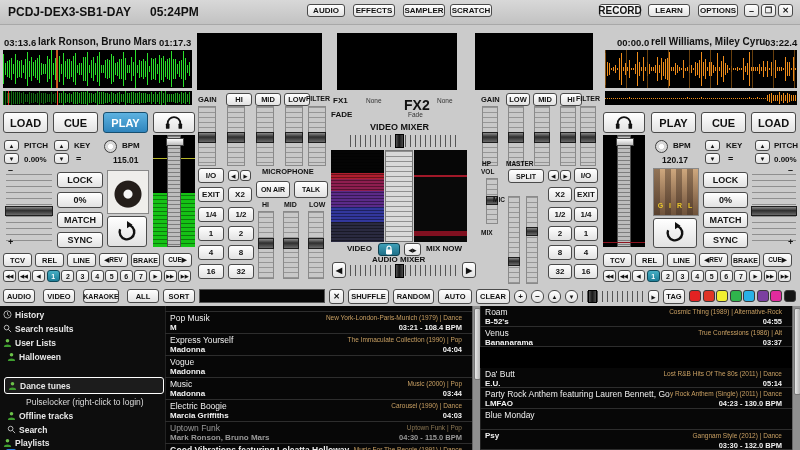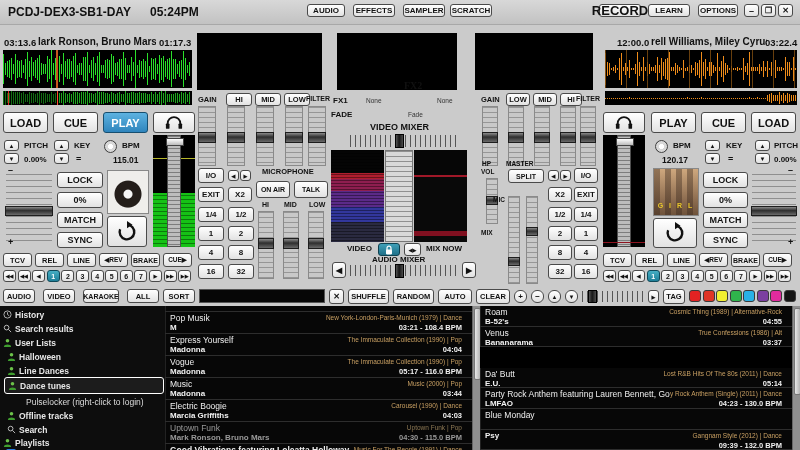--- a/index.html
+++ b/index.html
@@ -48,21 +48,21 @@
 
 <div id="app">
 
   <div class="abs" style="left:0;top:0;width:800px;height:24px;background:linear-gradient(#d8d8d8,#c2c2c2);border-bottom:1px solid #a8a8a8;">
     <span class="lbl" style="left:8px;top:5px;font-size:12px;">PCDJ-DEX3-SB1-DAY</span>
     <span class="lbl" style="left:150px;top:5px;font-size:12px;">05:24PM</span>
     <div class="btn" style="left:307px;top:4px;width:38px;height:13px;font-size:8px;">AUDIO</div>
     <div class="btn" style="left:353px;top:4px;width:42px;height:13px;font-size:8px;">EFFECTS</div>
     <div class="btn" style="left:403px;top:4px;width:42px;height:13px;font-size:8px;">SAMPLER</div>
     <div class="btn" style="left:450px;top:4px;width:42px;height:13px;font-size:8px;">SCRATCH</div>
-    <div class="btn" style="left:599px;top:4px;width:42px;height:13px;font-size:13px;">RECORD</div>
+    <div class="btn" style="left:599px;top:4px;width:42px;height:13px;font-size:10px;">RECORD</div>
     <div class="btn" style="left:648px;top:4px;width:42px;height:13px;font-size:8px;">LEARN</div>
     <div class="btn" style="left:698px;top:4px;width:40px;height:13px;font-size:8px;">OPTIONS</div>
     <div class="btn" style="left:744px;top:4px;width:15px;height:13px;font-size:9px;">–</div>
     <div class="btn" style="left:761px;top:4px;width:15px;height:13px;font-size:8px;">❐</div>
     <div class="btn" style="left:778px;top:4px;width:15px;height:13px;font-size:8px;">✕</div>
   </div>
 
   <span class="lbl" style="left:4px;top:37px;font-size:9.5px;">03:13.6</span>
   <span class="lbl" style="left:38px;top:36px;width:118px;font-size:10px;overflow:hidden;">lark Ronson, Bruno Mars - Upto</span>
   <span class="lbl" style="left:159px;top:37px;font-size:9.5px;">01:17.3</span>
@@ -389,21 +389,21 @@
     </div>
   <div class="vfader" style="left:308px;top:211px;width:16px;height:68px;">
       <div class="vhandle" style="top:26px;"></div>
     </div>
 
   <div class="panel" style="left:337px;top:33px;width:120px;height:57px;"></div>
   <div class="panel" style="left:475px;top:33px;width:118px;height:57px;"></div>
 
   <span class="lbl" style="left:333px;top:96px;font-size:8px;">FX1</span>
   <span class="abs" style="left:366px;top:97px;font-size:6.5px;color:#333;">None</span>
-  <span class="lbl" style="left:404px;top:80px;font-size:10px;font-family:Liberation Serif, serif;">FX2</span>
+  <span class="lbl" style="left:404px;top:97px;font-size:14px;">FX2</span>
   <span class="abs" style="left:437px;top:97px;font-size:6.5px;color:#333;">None</span>
   <span class="lbl" style="left:331px;top:110px;font-size:8px;">FADE</span>
   <span class="abs" style="left:408px;top:111px;font-size:6.5px;color:#333;">Fade</span>
 
   <span class="lbl" style="left:370px;top:122px;font-size:9px;">VIDEO MIXER</span>
   <div class="ticksH" style="left:350px;top:135px;width:110px;height:12px;">
     <div class="xhandle" style="left:45px;"></div>
   </div>
 
   <div class="abs" style="left:331px;top:150px;width:53px;height:92px;background:linear-gradient(to bottom,#050505 0 25%,#b01e2e 25% 31%,#8e1e50 31% 45%,#5b2a88 45% 62%,#32379c 62% 78%,#2a2a40 78% 100%);">
@@ -476,21 +476,21 @@
   <div class="btn" style="left:574px;top:187px;width:24px;height:15px;font-size:8px;">EXIT</div>
   <div class="btn" style="left:548px;top:207px;width:24px;height:15px;font-size:8px;">1/2</div>
   <div class="btn" style="left:574px;top:207px;width:24px;height:15px;font-size:8px;">1/4</div>
   <div class="btn" style="left:548px;top:226px;width:24px;height:15px;font-size:8px;">2</div>
   <div class="btn" style="left:574px;top:226px;width:24px;height:15px;font-size:8px;">1</div>
   <div class="btn" style="left:548px;top:245px;width:24px;height:15px;font-size:8px;">8</div>
   <div class="btn" style="left:574px;top:245px;width:24px;height:15px;font-size:8px;">4</div>
   <div class="btn" style="left:548px;top:264px;width:24px;height:15px;font-size:8px;">32</div>
   <div class="btn" style="left:574px;top:264px;width:24px;height:15px;font-size:8px;">16</div>
 
-  <span class="lbl" style="left:617px;top:37px;font-size:9.5px;">12:00.0</span>
+  <span class="lbl" style="left:617px;top:37px;font-size:9.5px;">00:00.0</span>
   <span class="lbl" style="left:651px;top:36px;width:116px;font-size:10px;overflow:hidden;">rell Williams, Miley Cyrus - Come</span>
   <span class="lbl" style="left:765px;top:37px;font-size:9.5px;">03:22.4</span>
 
   <div class="wave" style="left:605px;top:50px;width:192px;height:38px;">
       <i style="flex:0 0 1px;margin-right:1px;height:85.4%;background:#ef8c1a"></i>
       <i style="flex:0 0 1px;margin-right:1px;height:37.0%;background:#ef8c1a"></i>
       <i style="flex:0 0 1px;margin-right:1px;height:30.8%;background:#ef8c1a"></i>
       <i style="flex:0 0 1px;margin-right:1px;height:5.8%;background:#ef8c1a"></i>
       <i style="flex:0 0 1px;margin-right:1px;height:8.1%;background:#ef8c1a"></i>
       <i style="flex:0 0 1px;margin-right:1px;height:20.7%;background:#ef8c1a"></i>
@@ -822,29 +822,20 @@
     </div>
     <div class="srow" style="top:44px;left:6px;">
       <span class="ic">
           <svg width="9" height="9" viewBox="0 0 10 10">
             <circle cx="5" cy="3" r="2" fill="#6cc24a"></circle>
             <path d="M1 10 C1 6.4 9 6.4 9 10 Z" fill="#3f9e2f"></path>
           </svg>
         </span>
       <span>Halloween</span>
     </div>
-    <div class="srow" style="top:58px;left:6px;">
-      <span class="ic">
-          <svg width="9" height="9" viewBox="0 0 10 10">
-            <circle cx="5" cy="3" r="2" fill="#6cc24a"></circle>
-            <path d="M1 10 C1 6.4 9 6.4 9 10 Z" fill="#3f9e2f"></path>
-          </svg>
-        </span>
-      <span>Line Dances</span>
-    </div>
     <div class="srow" style="top:71px;left:4px;width:156px;height:15px;border:1px solid #fff;border-radius:3px;background:#1c1c1c;padding-left:2px;">
       <span class="ic">
           <svg width="9" height="9" viewBox="0 0 10 10">
             <circle cx="5" cy="3" r="2" fill="#6cc24a"></circle>
             <path d="M1 10 C1 6.4 9 6.4 9 10 Z" fill="#3f9e2f"></path>
           </svg>
         </span>
       <span>Dance tunes</span>
     </div>
     <div class="srow" style="top:89px;left:26px;font-weight:normal;color:#ddd;">
@@ -914,24 +905,20 @@
           <div class="t-album">The Immaculate Collection (1990) | Pop</div>
           <div class="t-dur">04:04</div>
         </div>
     </div>
     <div class="trow" style="top:50px;width:307px;height:22px;">
       <div class="thumb" style="background:linear-gradient(135deg,#7a6a50,#32281a)"></div>
       <div class="mid">
           <div class="t-title">Vogue</div>
           <div class="t-artist">Madonna</div>
         </div>
-      <div class="right">
-          <div class="t-album">The Immaculate Collection (1990) | Pop</div>
-          <div class="t-dur">05:17 - 116.0 BPM</div>
-        </div>
     </div>
     <div class="trow" style="top:72px;width:307px;height:22px;">
       <div class="thumb" style="background:linear-gradient(135deg,#4f7fae,#7fae62)"></div>
       <div class="mid">
           <div class="t-title">Music</div>
           <div class="t-artist">Madonna</div>
         </div>
       <div class="right">
           <div class="t-album">Music (2000) | Pop</div>
           <div class="t-dur">03:44</div>
@@ -1026,21 +1013,21 @@
           <div class="t-title">Blue Monday</div>
         </div>
     </div>
     <div class="trow" style="top:124px;width:312px;height:20px;">
       <div class="thumb" style="background:linear-gradient(135deg,#7ab43a,#2a6ab0 60%,#e8d23a)"></div>
       <div class="mid">
           <div class="t-artist">Psy</div>
         </div>
       <div class="right">
           <div class="t-album">Gangnam Style (2012) | Dance</div>
-          <div class="t-dur">09:39 - 132.0 BPM</div>
+          <div class="t-dur">03:30 - 132.0 BPM</div>
         </div>
     </div>
   </div>
   <div class="scroll" style="left:792px;top:306px;height:144px;">
     <div class="h" style="top:2px;height:85px;"></div>
   </div>
 
 </div>
 
 </body></html>

